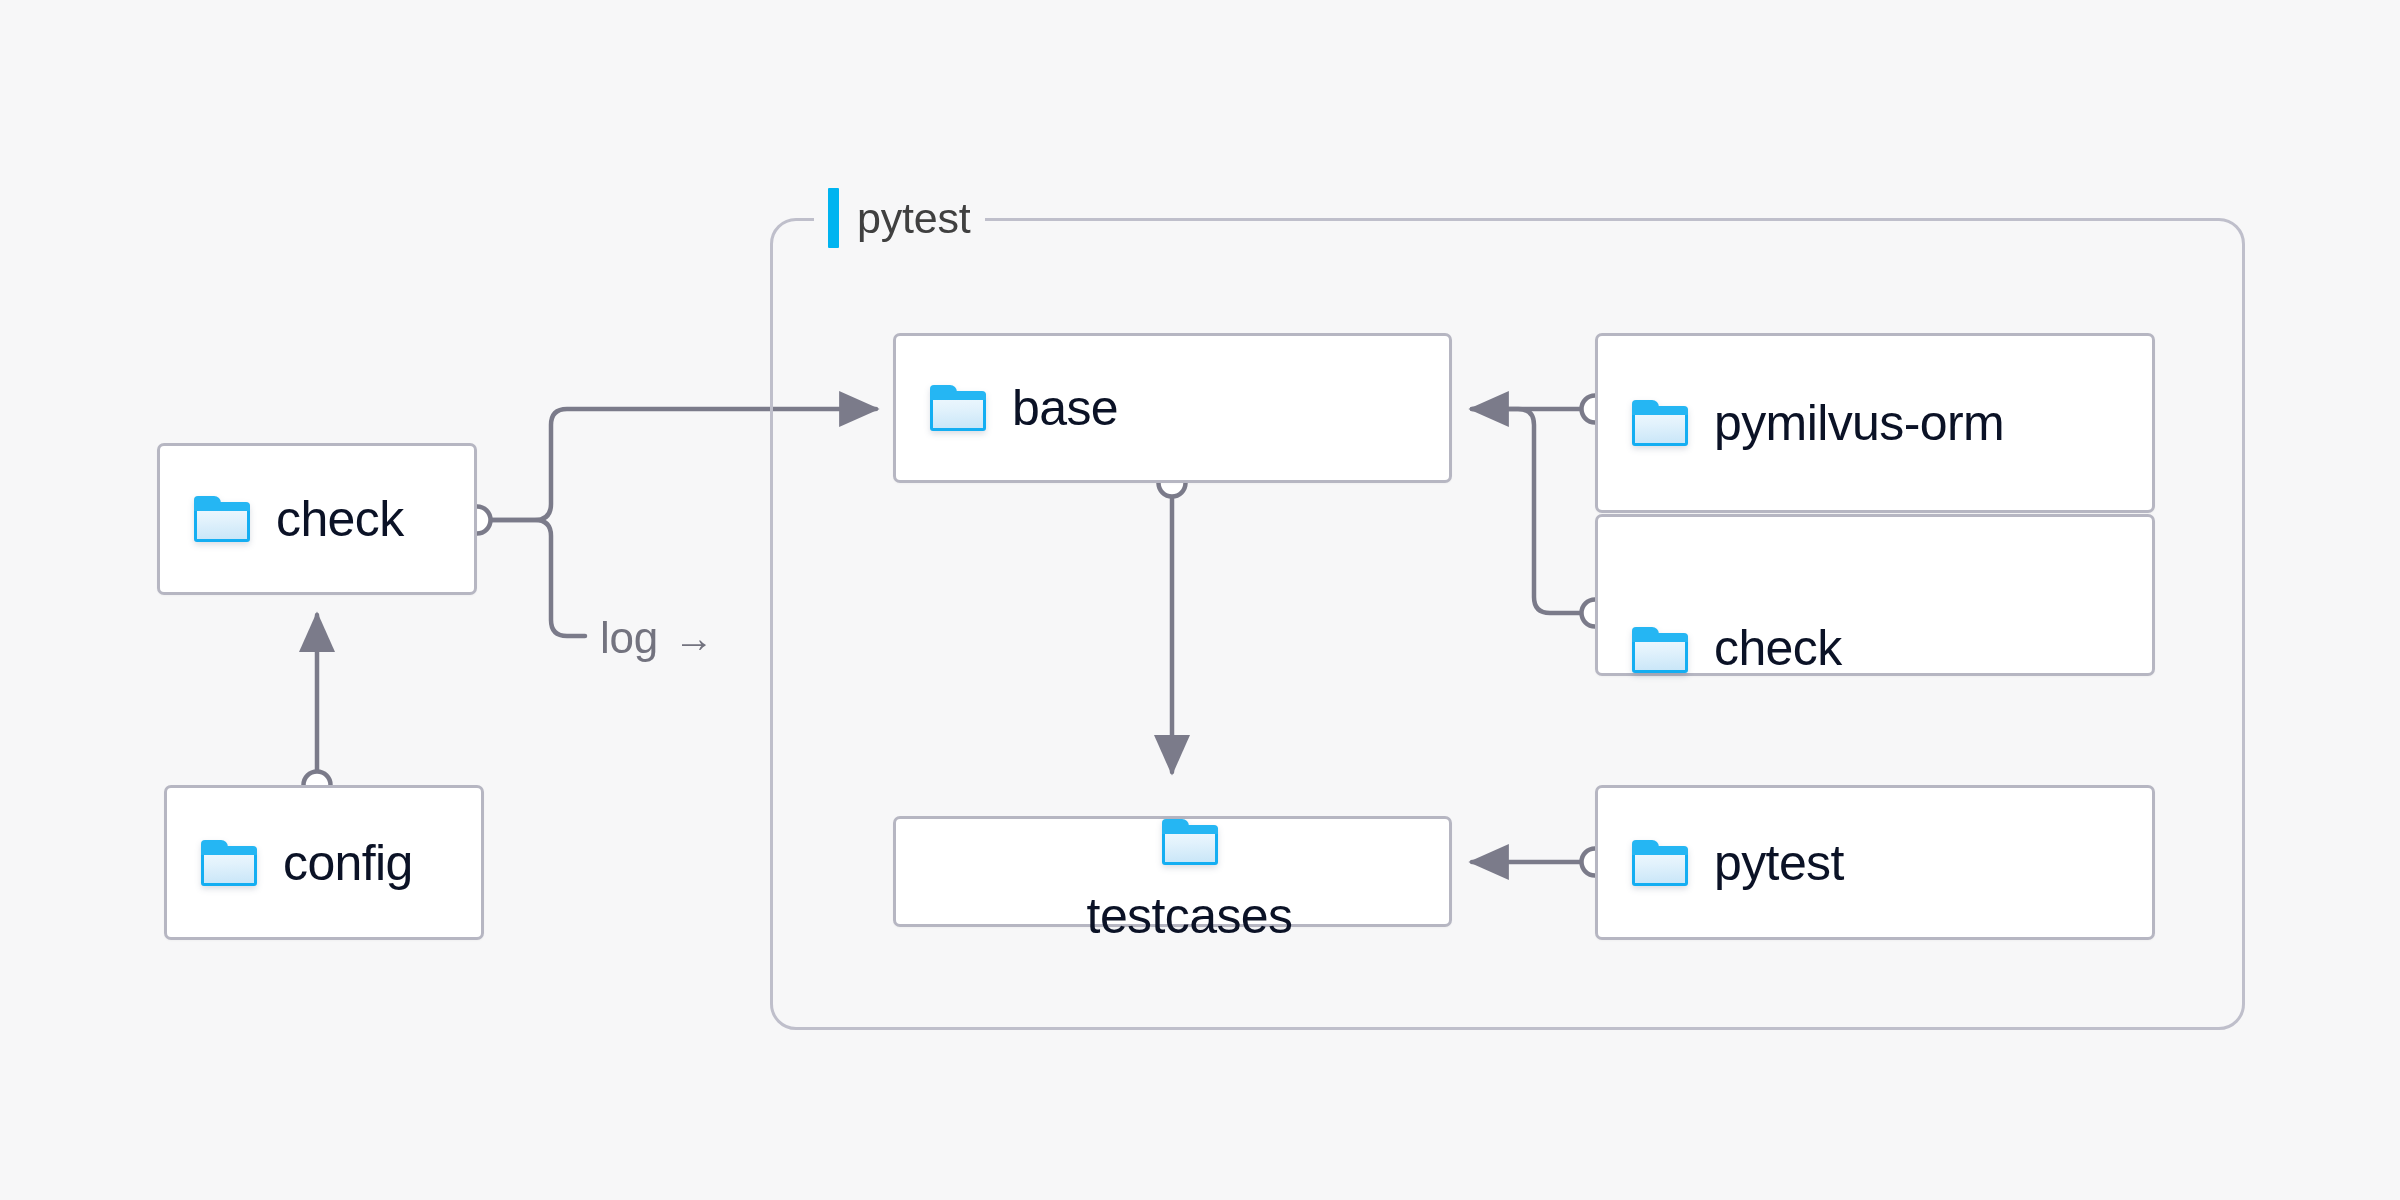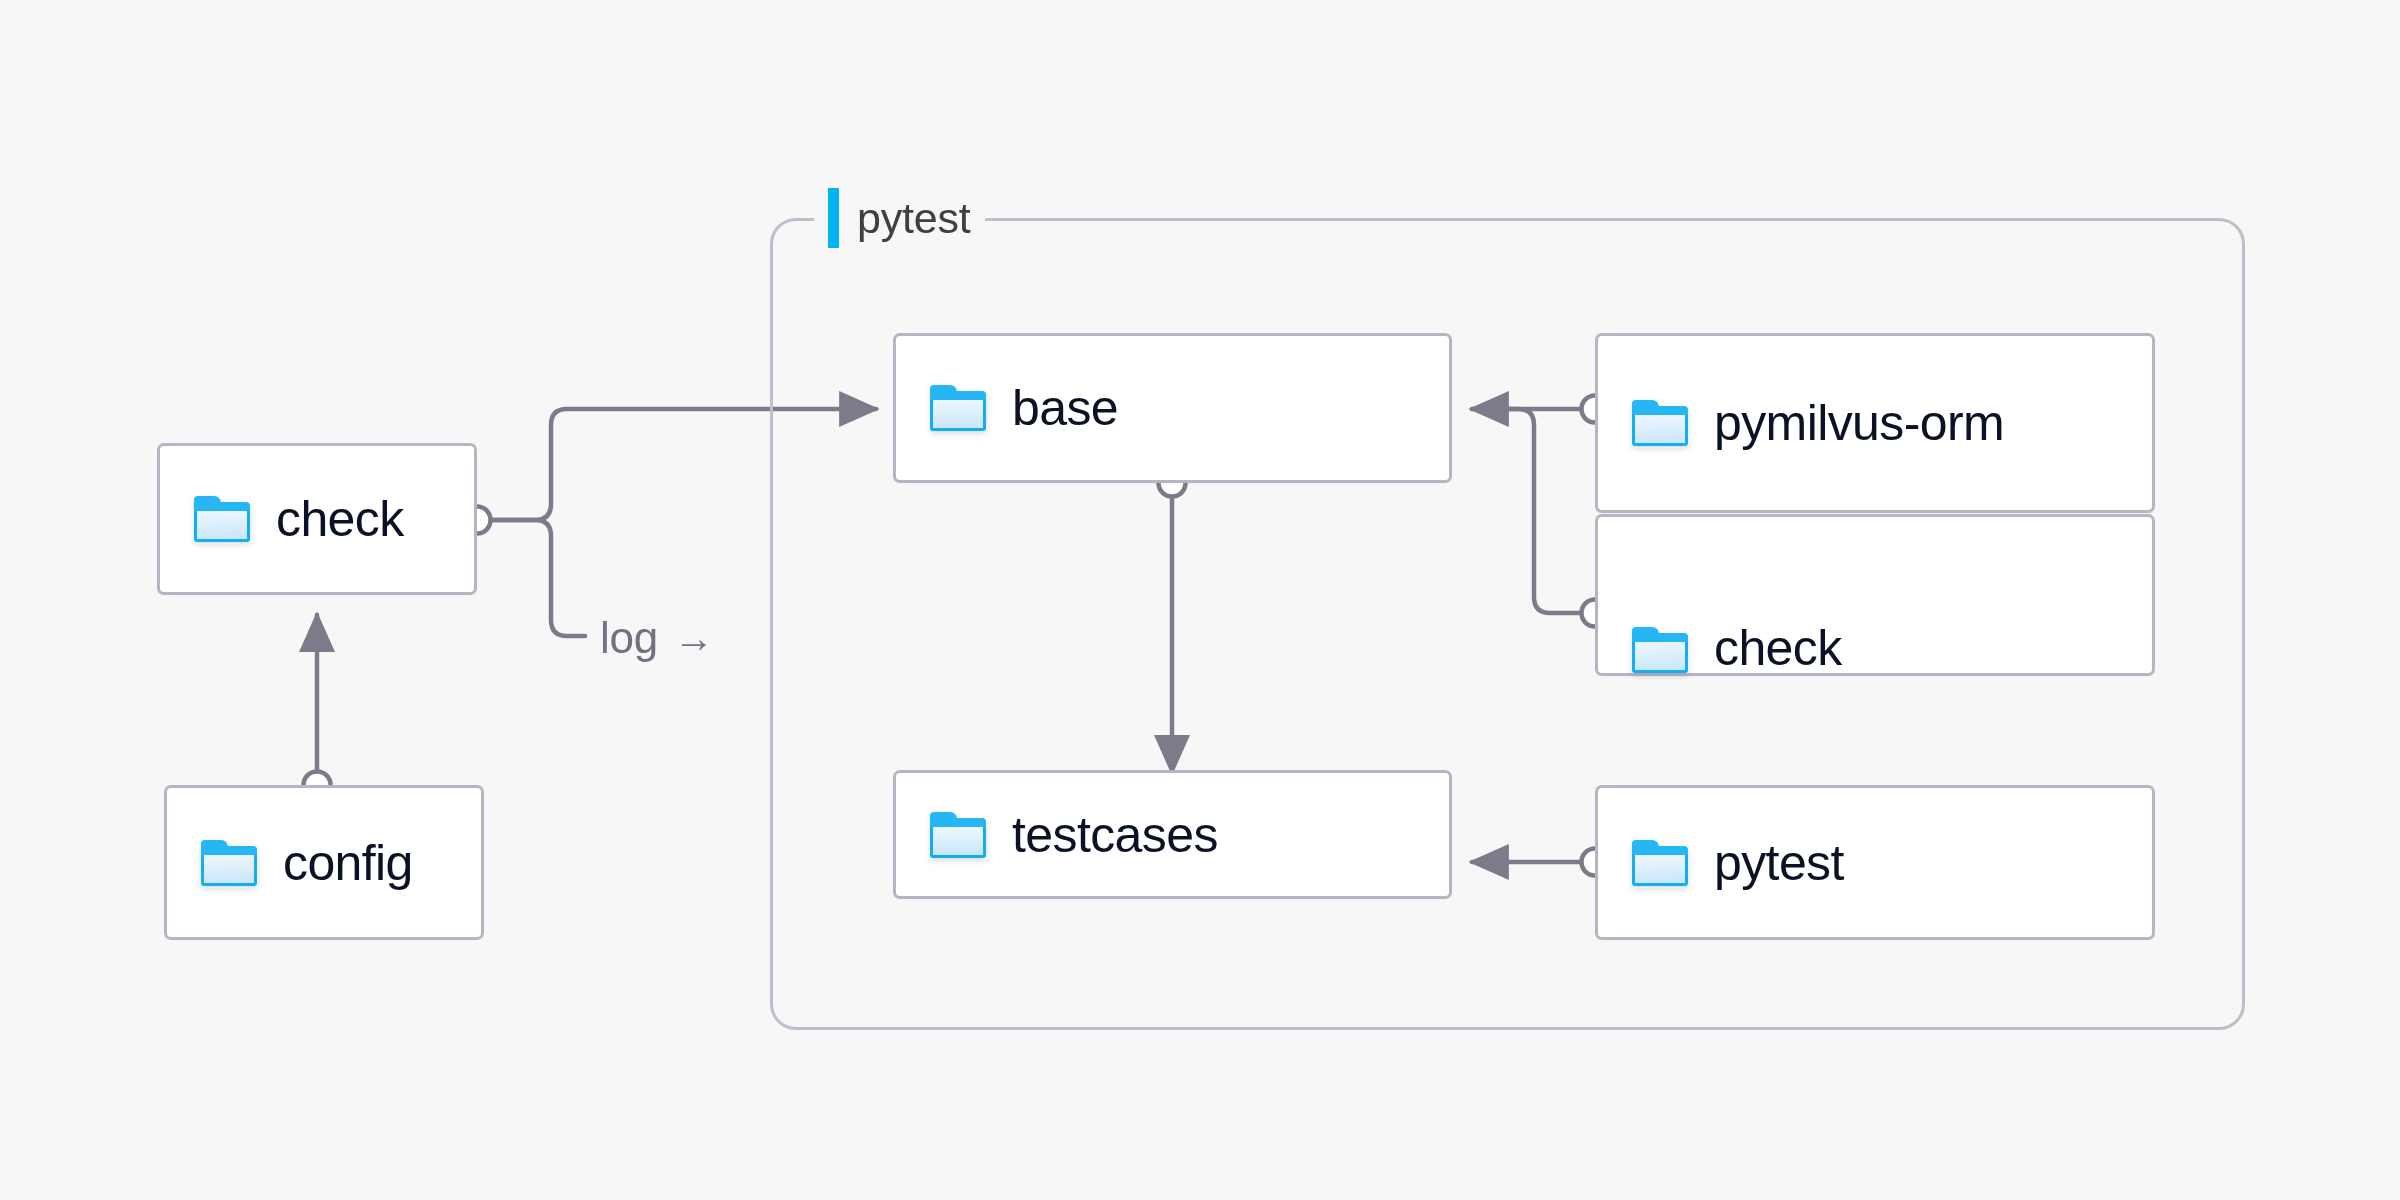--- a/index.html
+++ b/index.html
@@ -198,21 +198,21 @@
 
   <div class="node" id="node-base" style="left: 893px; top: 333px; width: 559px; height: 150px;">
     <span class="folder-icon">
       <span class="tab"></span>
         <span class="body"></span>
         <span class="lip"></span>
     </span>
     <span class="node-label">base</span>
   </div>
 
-  <div class="node" id="node-testcases" style="left: 893px; top: 770px; width: 559px; height: 129px;">
+  <div class="node" id="node-testcases" style="left: 893px; top: 816px; width: 559px; height: 111px; flex-direction: column;">
     <span class="folder-icon">
       <span class="tab"></span>
         <span class="body"></span>
         <span class="lip"></span>
     </span>
     <span class="node-label">testcases</span>
   </div>
 
   <div class="node" id="node-pymilvus-orm" style="left: 1595px; top: 333px; width: 560px; height: 180px;">
     <span class="folder-icon">

